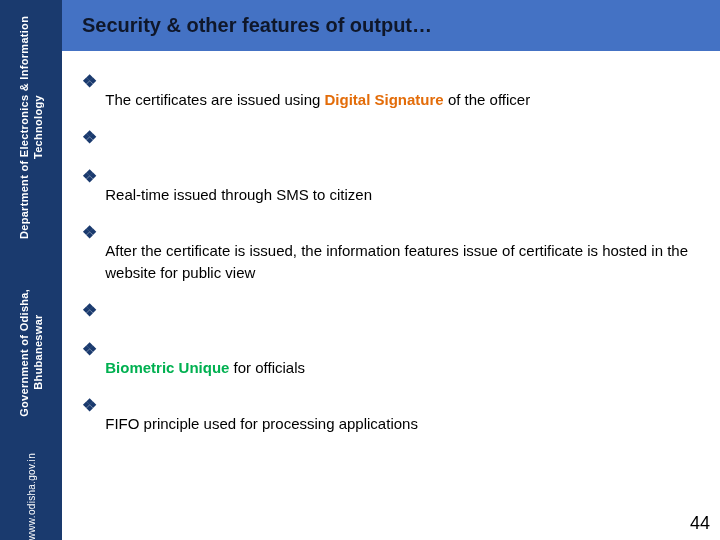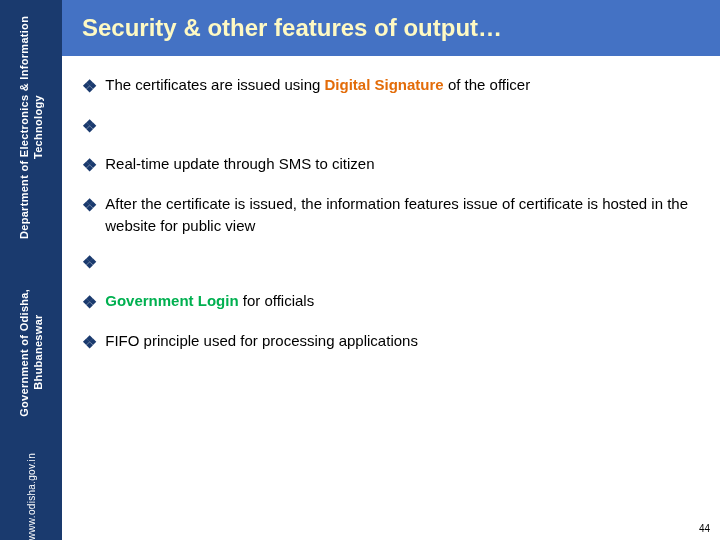--- a/index.html
+++ b/index.html
@@ -66,22 +66,22 @@
       left: 62px;
       top: 0;
       width: 658px;
       height: 540px;
       background: #ffffff;
     }
 
     
     .title-bar {
       background: #4472c4;
-      color: #fef9c3;
-      font-size: 24px;
+      color: #0f172a;
+      font-size: 20px;
       font-weight: bold;
       padding: 14px 36px 14px 20px;
       width: 100%;
     }
 
     
     .content {
       padding: 18px 20px 10px 20px;
       background: #ffffff;
     }
@@ -99,20 +99,21 @@
       color: #1a3a6e;
       font-size: 17px;
       margin-right: 8px;
       margin-top: 1px;
       flex-shrink: 0;
       font-weight: bold;
     }
 
     .bullet-text {
       flex: 1;
+      margin-top: 20px;
     }
 
     .highlight-orange {
       color: #e36c09;
       font-weight: bold;
     }
 
     .highlight-blue {
       color: #0070c0;
       font-weight: bold;
@@ -121,21 +122,21 @@
     .highlight-green {
       color: #00b050;
       font-weight: bold;
     }
 
     
     .page-number {
       position: absolute;
       bottom: 6px;
       right: 10px;
-      font-size: 10px;
+      font-size: 18px;
       color: #000000;
     }
   </style>
 </head>
 <body>
 
 <div class="sidebar">
   <span class="sidebar-text-top">Department of Electronics &amp; Information Technology</span>
   <span class="sidebar-text-bottom">Government of Odisha, Bhubaneswar</span>
   <span class="sidebar-url">www.odisha.gov.in</span>
@@ -153,39 +154,39 @@
       </span>
     </div>
 
     <div class="bullet-item">
       <span class="bullet-icon">❖</span>
     </div>
 
     <div class="bullet-item">
       <span class="bullet-icon">❖</span>
       <span class="bullet-text">
-        Real-time update through SMS to citizen
+        Real-time issued through SMS to citizen
       </span>
     </div>
 
     <div class="bullet-item">
       <span class="bullet-icon">❖</span>
       <span class="bullet-text">
         After the certificate is issued,  the information features issue of certificate  is hosted in the website for public view
       </span>
     </div>
 
     <div class="bullet-item">
       <span class="bullet-icon">❖</span>
     </div>
 
     <div class="bullet-item">
       <span class="bullet-icon">❖</span>
       <span class="bullet-text">
-        <span class="highlight-green">Government Login</span> for officials
+        <span class="highlight-green">Biometric Unique</span> for officials
       </span>
     </div>
 
     <div class="bullet-item">
       <span class="bullet-icon">❖</span>
       <span class="bullet-text">
         FIFO principle used for processing applications
       </span>
     </div>
 

